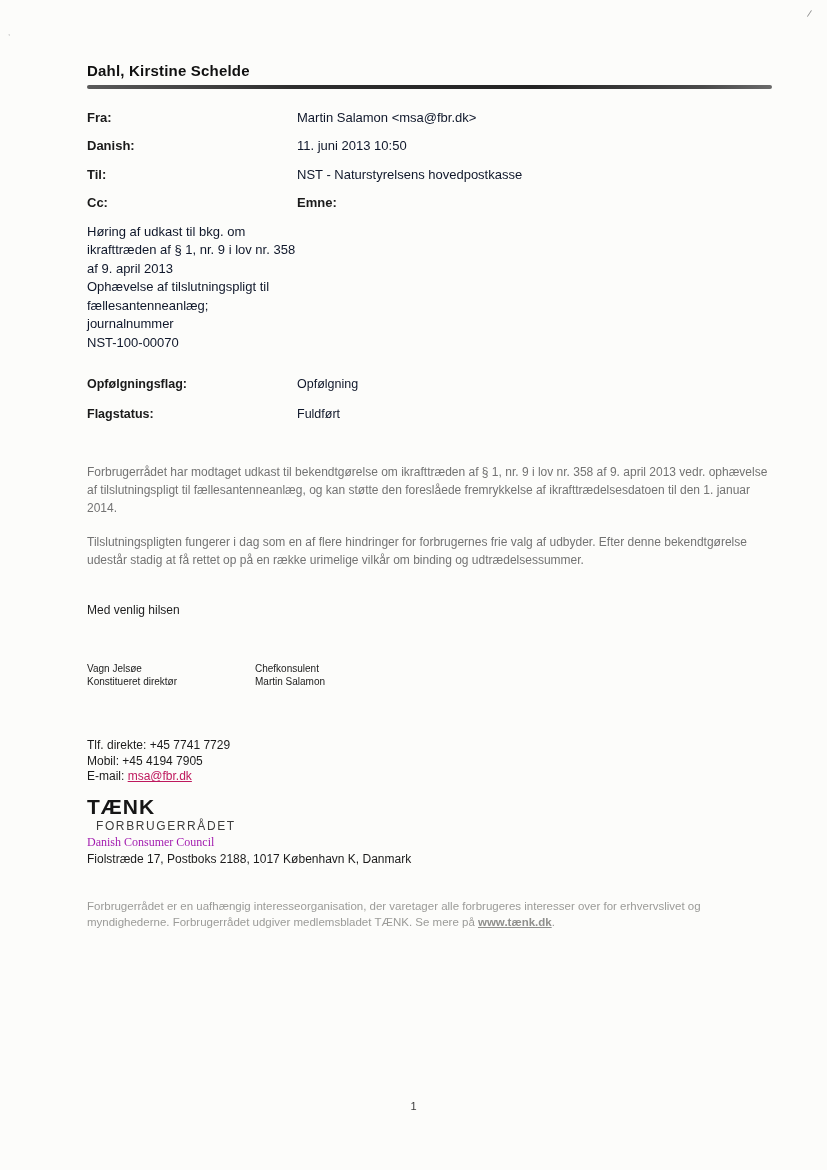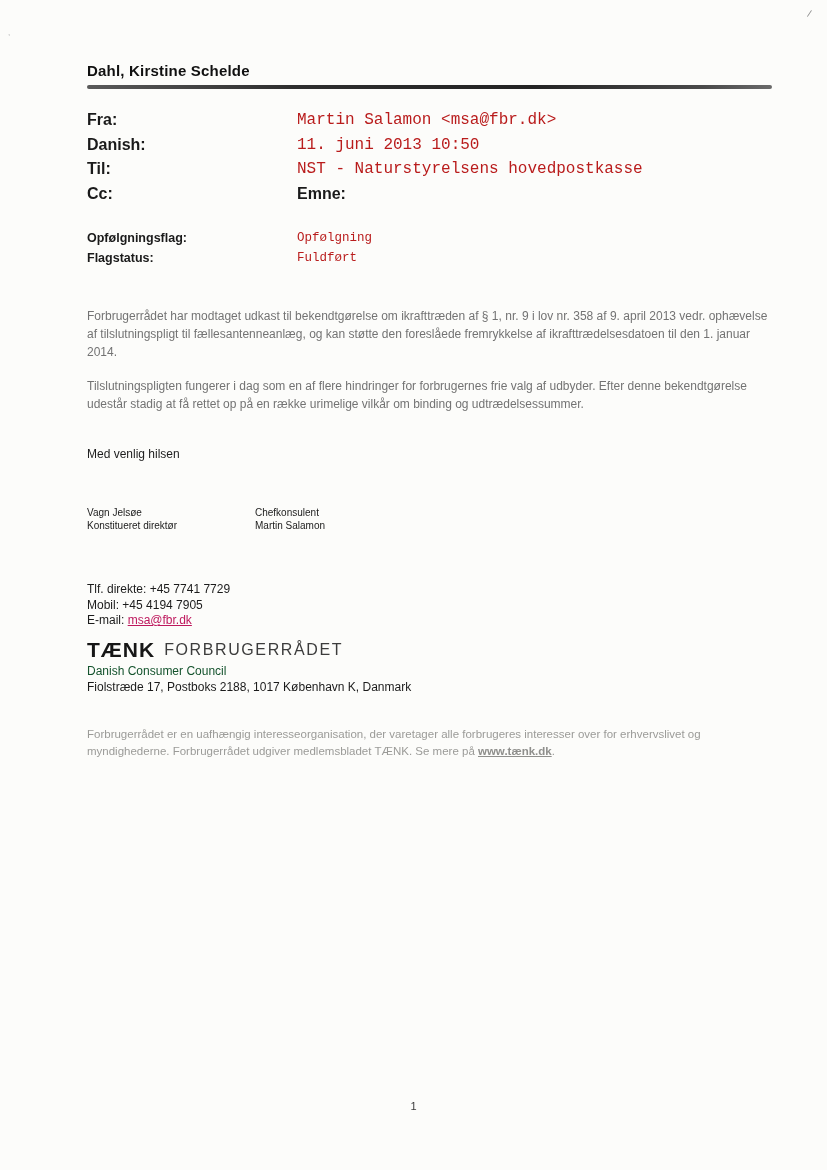--- a/index.html
+++ b/index.html
@@ -4,50 +4,50 @@
 <style>
   html,body{margin:0;padding:0;}
   body{
     width:827px;height:1170px;
     background:#fcfcfa;
     font-family:"Liberation Sans",sans-serif;
     color:#1d1d1d;
     position:relative;
     overflow:hidden;
   }
-  .page{position:absolute;inset:0;padding:62px 55px 0 59px;box-sizing:border-box;margin-left:28px;}
+  .page{position:absolute;inset:0;padding:62px 55px 0 87px;box-sizing:border-box;}
 
   .header-name{font-weight:bold;font-size:15px;color:#101010;letter-spacing:.2px;}
   .header-rule{height:4px;margin-top:6px;border-radius:2px;
     background:linear-gradient(90deg,#5a5a5a,#2e2e2e 30%,#232323 65%,#4a4a4a 90%,#6a6a6a);}
 
-  .fields{margin-top:20px;display:grid;grid-template-columns:210px 1fr;row-gap:2px;
-    font-size:16px;line-height:1.42;}
+  .fields{margin-top:20px;display:grid;grid-template-columns:210px 1fr;row-gap:10px;
+    font-size:13px;line-height:1.42;}
   .flabel{font-weight:bold;color:#1a1a1a;}
-  .fvalue{color:#b91c1c;white-space:pre-line;font-family:Liberation Mono, monospace;}
+  .fvalue{color:#0f172a;white-space:pre-line;}
 
-  .flags{margin-top:24px;display:grid;grid-template-columns:210px 1fr;row-gap:2px;
+  .flags{margin-top:24px;display:grid;grid-template-columns:210px 1fr;row-gap:12px;
     font-size:12.5px;line-height:1.42;}
 
   .para{font-size:12px;line-height:1.5;color:#737373;max-width:722px;}
   .para1{margin-top:40px;}
   .para2{margin-top:16px;}
   .closing{margin-top:34px;font-size:12px;}
 
   .signature{margin-top:46px;display:grid;grid-template-columns:168px auto;
     font-size:10px;line-height:1.25;}
   .sig-col{color:#1b1b1b;}
 
   .contact{margin-top:50px;font-size:12px;line-height:1.28;color:#1b1b1b;}
   .contact a{color:#be185d;text-decoration:underline;}
 
-  .logo-row{margin-top:10px;display:flex;align-items:center;}
+  .logo-row{margin-top:10px;display:flex;align-items:flex-start;flex-direction:column;}
   .logo-bold{font-weight:800;font-size:21px;letter-spacing:1px;color:#161616;}
-  .logo-rest{font-size:16px;letter-spacing:1.6px;color:#3c3c3c;margin-left:9px;}
-  .council{margin-top:2px;font-size:12px;color:#14532d;}
+  .logo-rest{font-size:12px;letter-spacing:1.6px;color:#3c3c3c;margin-left:9px;}
+  .council{margin-top:2px;font-size:12px;color:#a21caf;font-family:Liberation Serif, serif;}
   .address{margin-top:2px;font-size:12px;color:#1b1b1b;}
 
   .footer-note{margin-top:32px;font-size:11.5px;line-height:1.45;color:#9b9b98;max-width:716px;}
   .footer-note a{color:#8f8f8c;font-weight:bold;text-decoration:underline;}
 
   .page-number{position:absolute;bottom:58px;left:0;width:100%;text-align:center;
     font-size:11px;color:#3a3a3a;}
 
   .scan-artifact{position:absolute;color:#8a8a8a;font-size:10px;}
   .art-1{top:8px;right:16px;transform:rotate(18deg);}
@@ -70,20 +70,23 @@
 
     <div class="flabel">Danish:</div>
     <div class="fvalue">11. juni 2013 10:50</div>
 
     <div class="flabel">Til:</div>
     <div class="fvalue">NST - Naturstyrelsens hovedpostkasse</div>
 
     <div class="flabel">Cc:</div>
 
     <div class="flabel">Emne:</div>
+    <div class="fvalue">Høring af udkast til bkg. om ikrafttræden af § 1, nr. 9 i lov nr. 358 af 9. april 2013
+Ophævelse af tilslutningspligt til fællesantenneanlæg; journalnummer
+NST-100-00070</div>
   </div>
 
   <div class="flags">
     <div class="flabel">Opfølgningsflag:</div>
     <div class="fvalue">Opfølgning</div>
 
     <div class="flabel">Flagstatus:</div>
     <div class="fvalue">Fuldført</div>
   </div>
 

